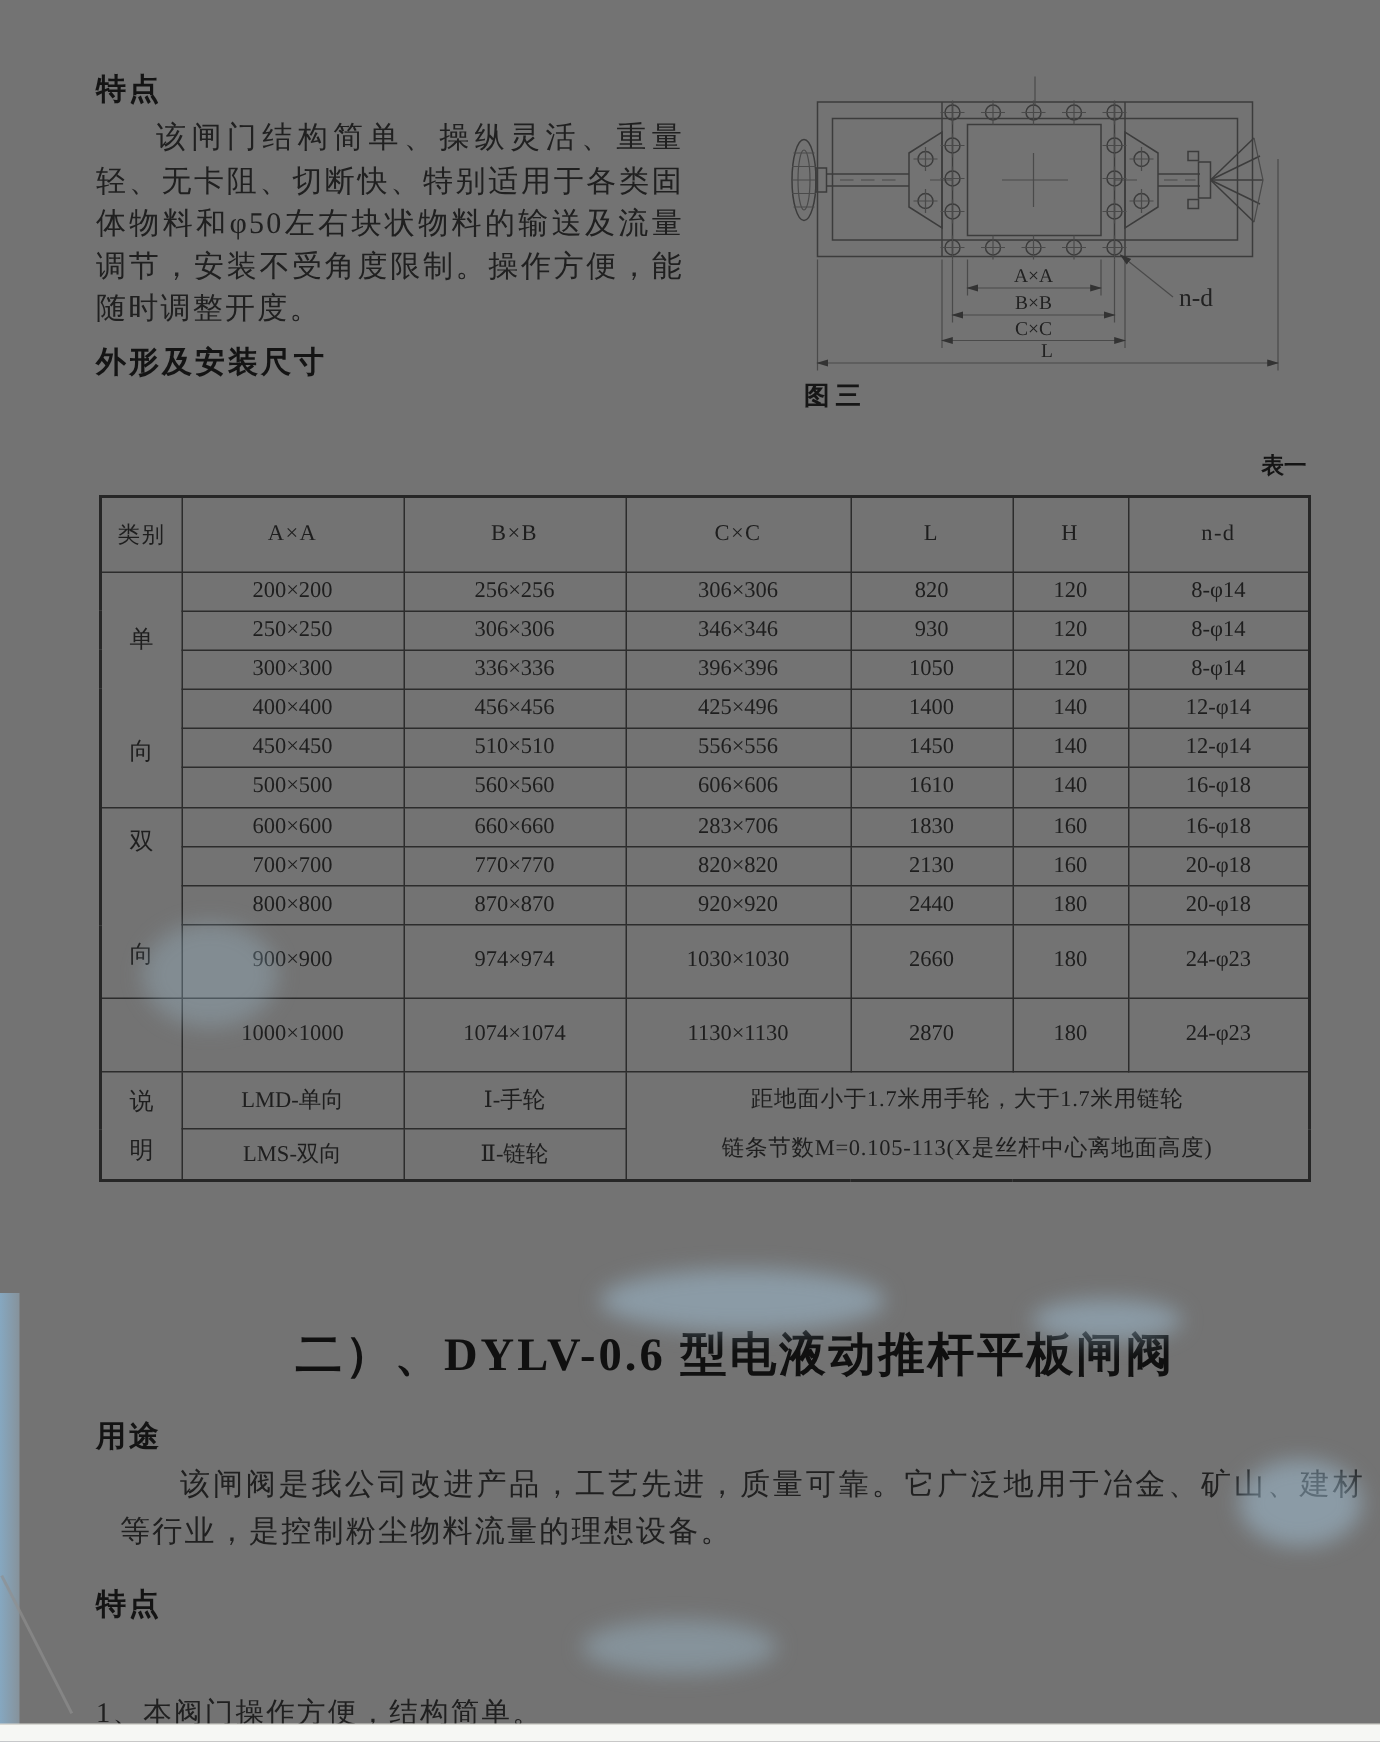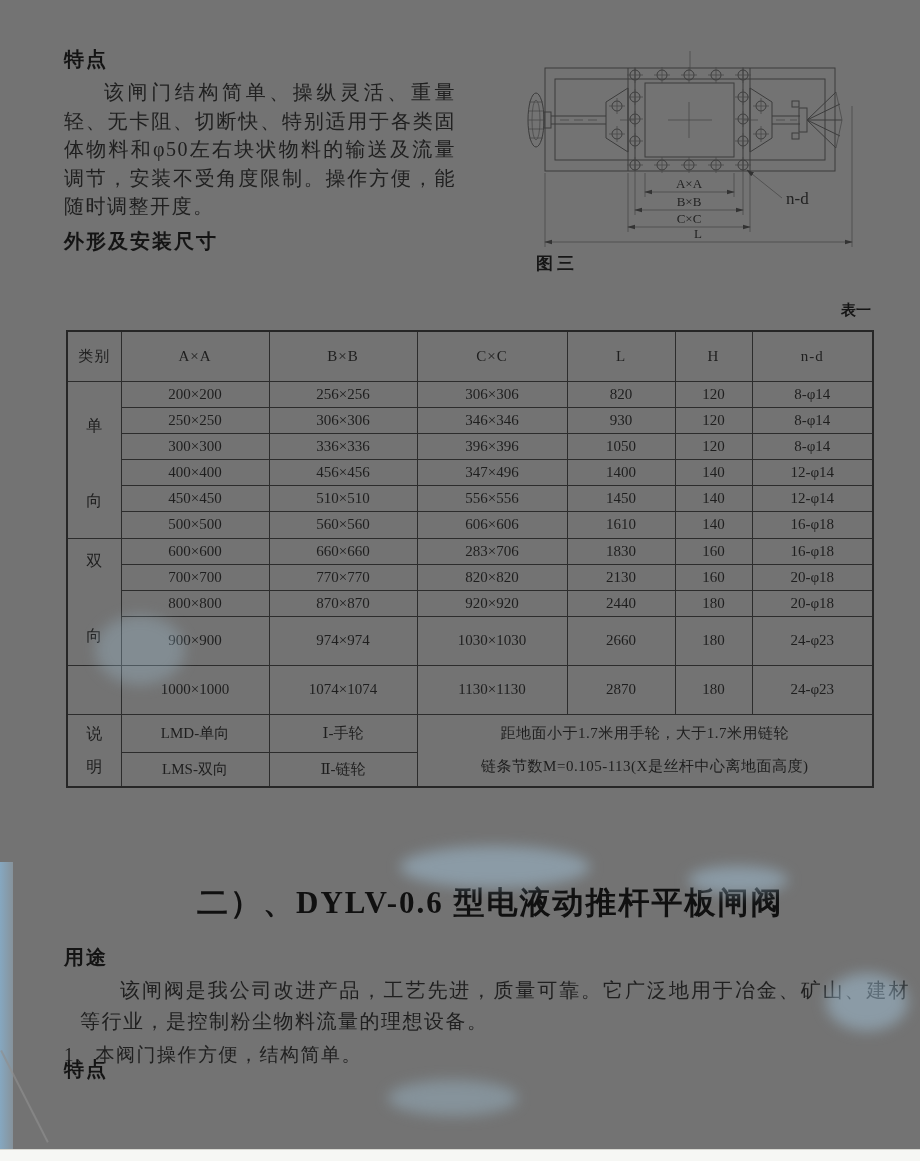--- a/index.html
+++ b/index.html
@@ -248,21 +248,21 @@
         <td>300×300</td>
         <td>336×336</td>
         <td>396×396</td>
         <td>1050</td>
         <td>120</td>
         <td>8-φ14</td>
       </tr>
       <tr class="rh">
         <td>400×400</td>
         <td>456×456</td>
-        <td>347×496</td>
+        <td>425×496</td>
         <td>1400</td>
         <td>140</td>
         <td>12-φ14</td>
       </tr>
       <tr class="rh">
         <td>450×450</td>
         <td>510×510</td>
         <td>556×556</td>
         <td>1450</td>
         <td>140</td>
@@ -345,21 +345,21 @@
   </table>
 
   <div id="section-title">二）、DYLV-0.6 型电液动推杆平板闸阀</div>
 
   <div class="heading" style="left:64px; top:944px;">用途</div>
 
   <div class="para indent" style="left:64px; top:975px; width:830px; line-height:31px;margin-left:16px;">该闸阀是我公司改进产品，工艺先进，质量可靠。它广泛地用于冶金、矿山、建材等行业，是控制粉尘物料流量的理想设备。</div>
 
   <div class="heading" style="left:64px; top:1056px;">特点</div>
 
-  <div class="feature-item" style="left:64px; top:1042px;">1、本阀门操作方便，结构简单。</div>
+  <div class="feature-item" style="left:64px; top:1129px;">1、本阀门操作方便，结构简单。</div>
   <div class="feature-item" style="left:64px; top:1166px;text-decoration:underline;">2、性能好，使用寿命长。</div>
 
   <div class="blot" style="left:400px; top:846px; width:190px; height:42px;"></div>
   <div class="blot" style="left:688px; top:866px; width:100px; height:28px;"></div>
   <div class="blot" style="left:826px; top:973px; width:82px; height:58px;"></div>
   <div class="blot" style="left:388px; top:1080px; width:130px; height:36px; background:rgba(168,205,228,0.35);"></div>
   <div class="blot" style="left:95px; top:615px; width:90px; height:70px; background:rgba(168,205,228,0.28);"></div>
   <div id="edge-strip"></div>
   <div id="pencil-line"></div>
   <div id="scan-bottom-line"></div>

